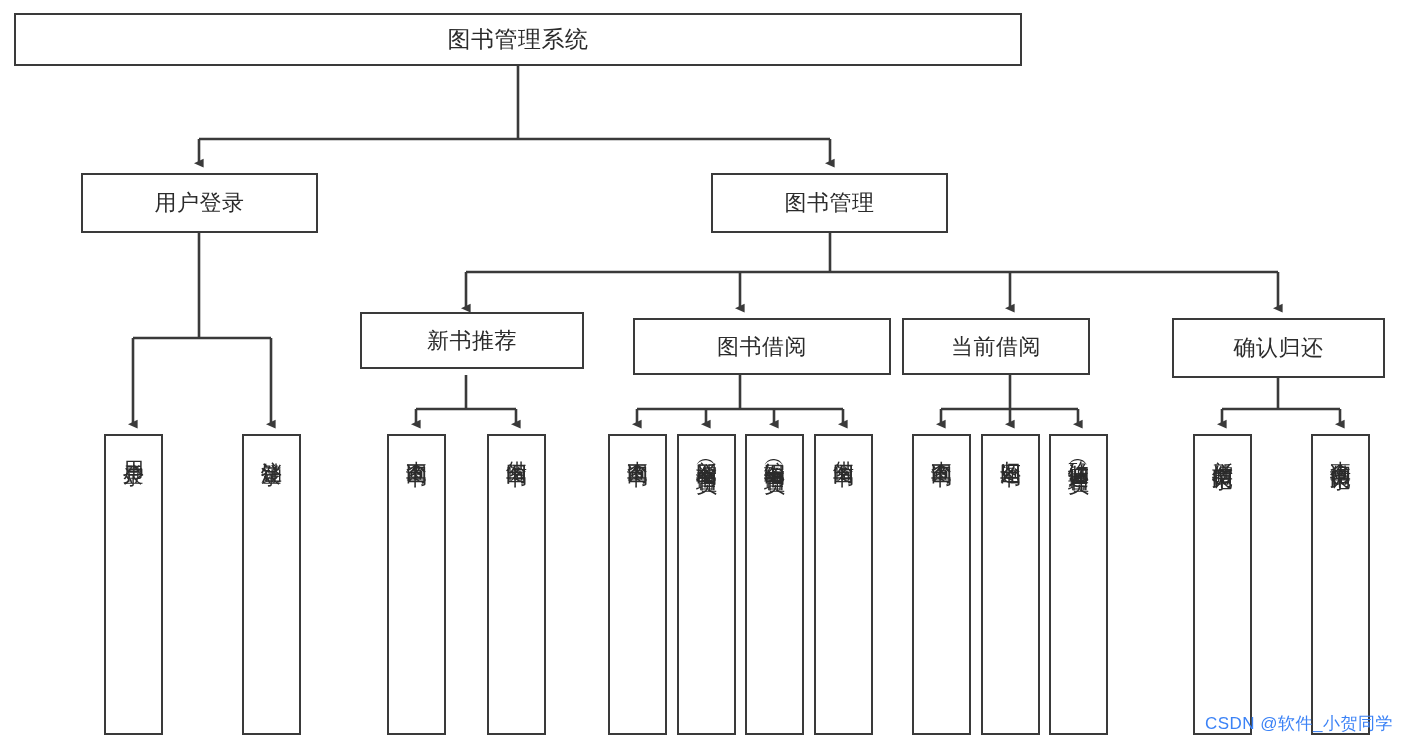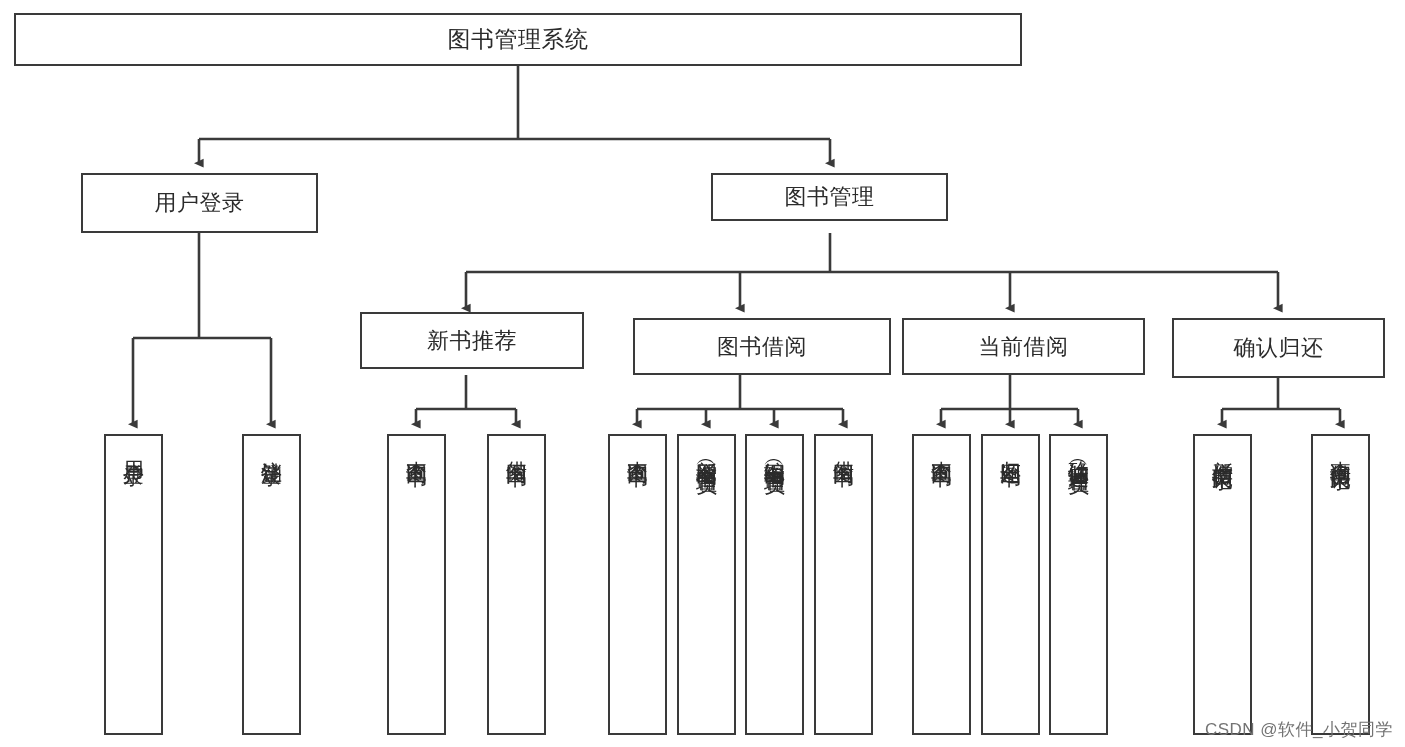--- a/index.html
+++ b/index.html
@@ -54,23 +54,23 @@
     writing-mode: vertical-rl;
     text-orientation: upright;
     font-size: 21px;
     line-height: 1.05;
     letter-spacing: 2px;
     white-space: nowrap;
   }
   .watermark {
     position: absolute;
     right: 12px;
-    bottom: 6px;
+    bottom: 12px;
     font-size: 17px;
-    color: #737373;
+    color: #3b82f6;
     letter-spacing: 0.5px;
     white-space: nowrap;
     user-select: none;
   }
 </style>
 </head>
 <body>
 
 <div id="canvas">
 
@@ -124,31 +124,31 @@
     </g>
   </svg>
 
   <div class="node horiz root" style="left:14px; top:13px; width:1008px; height:53px;">
     <span class="label">图书管理系统</span>
   </div>
 
   <div class="node horiz" style="left:81px; top:173px; width:237px; height:60px;">
     <span class="label">用户登录</span>
   </div>
-  <div class="node horiz" style="left:711px; top:173px; width:237px; height:48px;">
+  <div class="node horiz" style="left:711px; top:173px; width:237px; height:60px;">
     <span class="label">图书管理</span>
   </div>
 
   <div class="node horiz" style="left:360px; top:312px; width:224px; height:57px;">
     <span class="label">新书推荐</span>
   </div>
   <div class="node horiz" style="left:633px; top:318px; width:258px; height:57px;">
     <span class="label">图书借阅</span>
   </div>
-  <div class="node horiz" style="left:902px; top:318px; width:243px; height:57px;">
+  <div class="node horiz" style="left:902px; top:318px; width:188px; height:57px;">
     <span class="label">当前借阅</span>
   </div>
   <div class="node horiz" style="left:1172px; top:318px; width:213px; height:60px;">
     <span class="label">确认归还</span>
   </div>
 
   <div class="node vert" style="left:104px; top:434px; width:59px; height:301px;">
     <span class="label">用户登录</span>
   </div>
   <div class="node vert" style="left:242px; top:434px; width:59px; height:301px;">

